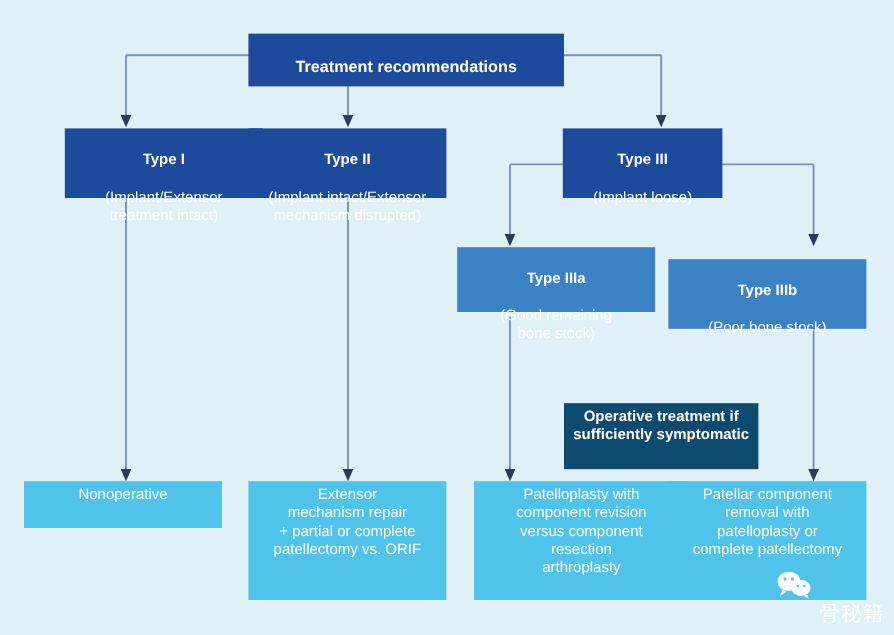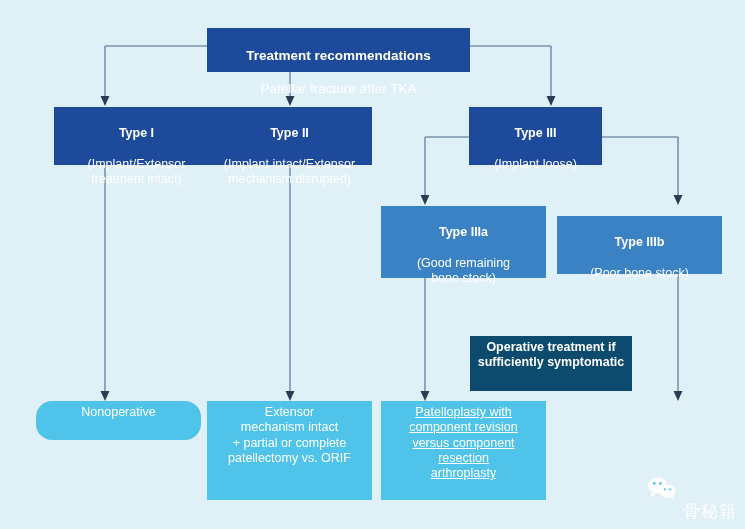--- a/index.html
+++ b/index.html
@@ -141,21 +141,20 @@
 
       <path d="M425,264 L425,396" marker-end="url(#arrowhead)"></path>
 
       <path d="M678,264 L678,396" marker-end="url(#arrowhead)"></path>
     </g>
   </svg>
 
   <div class="node lvl-root" style="left:207px; top:28px; width:263px; height:44px;">
     <span class="txt">
       <span class="title">Treatment recommendations</span>
-      <span class="sub">Patellar fracture after TKA</span>
     </span>
   </div>
 
   <div class="node lvl-type" style="left:30px; top:107px; width:165px; height:58px;margin-left:24px;">
     <span class="txt">
       <span class="title">Type I</span>
       <span class="sub">(Implant/Extensor
 treatment intact)</span>
     </span>
   </div>
@@ -168,59 +167,65 @@
     </span>
   </div>
 
   <div class="node lvl-type" style="left:469px; top:107px; width:133px; height:58px;">
     <span class="txt">
       <span class="title">Type III</span>
       <span class="sub">(Implant loose)</span>
     </span>
   </div>
 
-  <div class="node lvl-sub" style="left:381px; top:206px; width:165px; height:72px;">
+  <div class="node lvl-sub" style="left:381px; top:206px; width:165px; height:54px;">
     <span class="txt">
       <span class="title">Type IIIa</span>
       <span class="sub">(Good remaining
 bone stock)</span>
     </span>
   </div>
 
   <div class="node lvl-sub" style="left:557px; top:206px; width:165px; height:58px;margin-top:10px;">
     <span class="txt">
       <span class="title">Type IIIb</span>
       <span class="sub">(Poor bone stock)</span>
     </span>
   </div>
 
   <div class="node lvl-note" style="left:470px; top:304px; width:162px; height:55px;">
     <span class="txt">Operative treatment if
 sufficiently symptomatic</span>
   </div>
 
-  <div class="node lvl-leaf" style="left:36px; top:401px; width:165px; height:39px;border-radius:16px;">
+  <div class="node lvl-leaf" style="left:20px; top:401px; width:165px; height:39px;">
     <span class="txt">Nonoperative</span>
   </div>
 
   <div class="node lvl-leaf" style="left:207px; top:401px; width:165px; height:99px;">
     <span class="txt">Extensor
-mechanism intact
+mechanism repair
 + partial or complete
 patellectomy vs. ORIF</span>
   </div>
 
-  <div class="node lvl-leaf" style="left:381px; top:401px; width:165px; height:99px;text-decoration:underline;">
+  <div class="node lvl-leaf" style="left:395px; top:401px; width:179px; height:99px;">
     <span class="txt">Patelloplasty with
 component revision
 versus component
 resection
 arthroplasty</span>
   </div>
 
+  <div class="node lvl-leaf" style="left:557px; top:401px; width:165px; height:99px;">
+    <span class="txt">Patellar component
+removal with
+patelloplasty or
+complete patellectomy</span>
+  </div>
 
   <div id="watermark">
     <span class="wechat-icon">
       <svg width="30" height="24" viewBox="0 0 30 24" fill="none">
         <ellipse cx="10.5" cy="9.5" rx="9.5" ry="8" fill="#ffffff"></ellipse>
         <path d="M5 16.5 L3 21.5 L8.5 18.2 Z" fill="#ffffff"></path>
         <circle cx="7.2" cy="7.4" r="1.35" fill="#4fc3ea"></circle>
         <circle cx="13.4" cy="7.4" r="1.35" fill="#4fc3ea"></circle>
         <ellipse cx="20.5" cy="15" rx="8" ry="6.6" fill="#ffffff"></ellipse>
         <path d="M25.5 20.4 L27.2 24 L22.6 21.6 Z" fill="#ffffff"></path>

